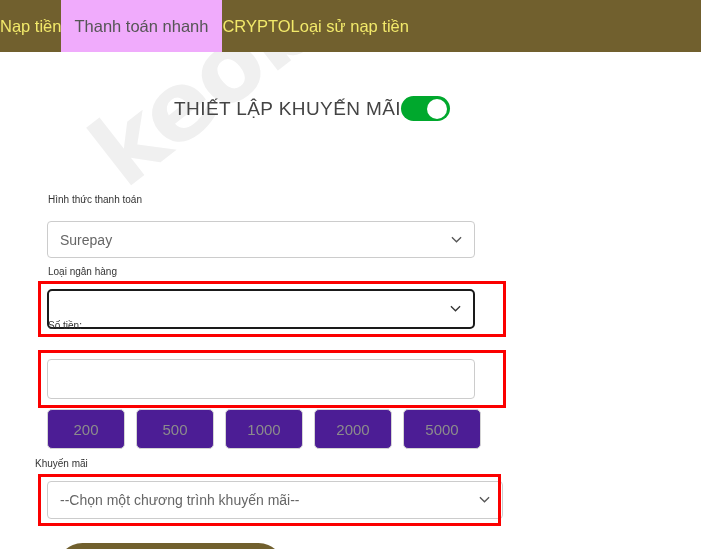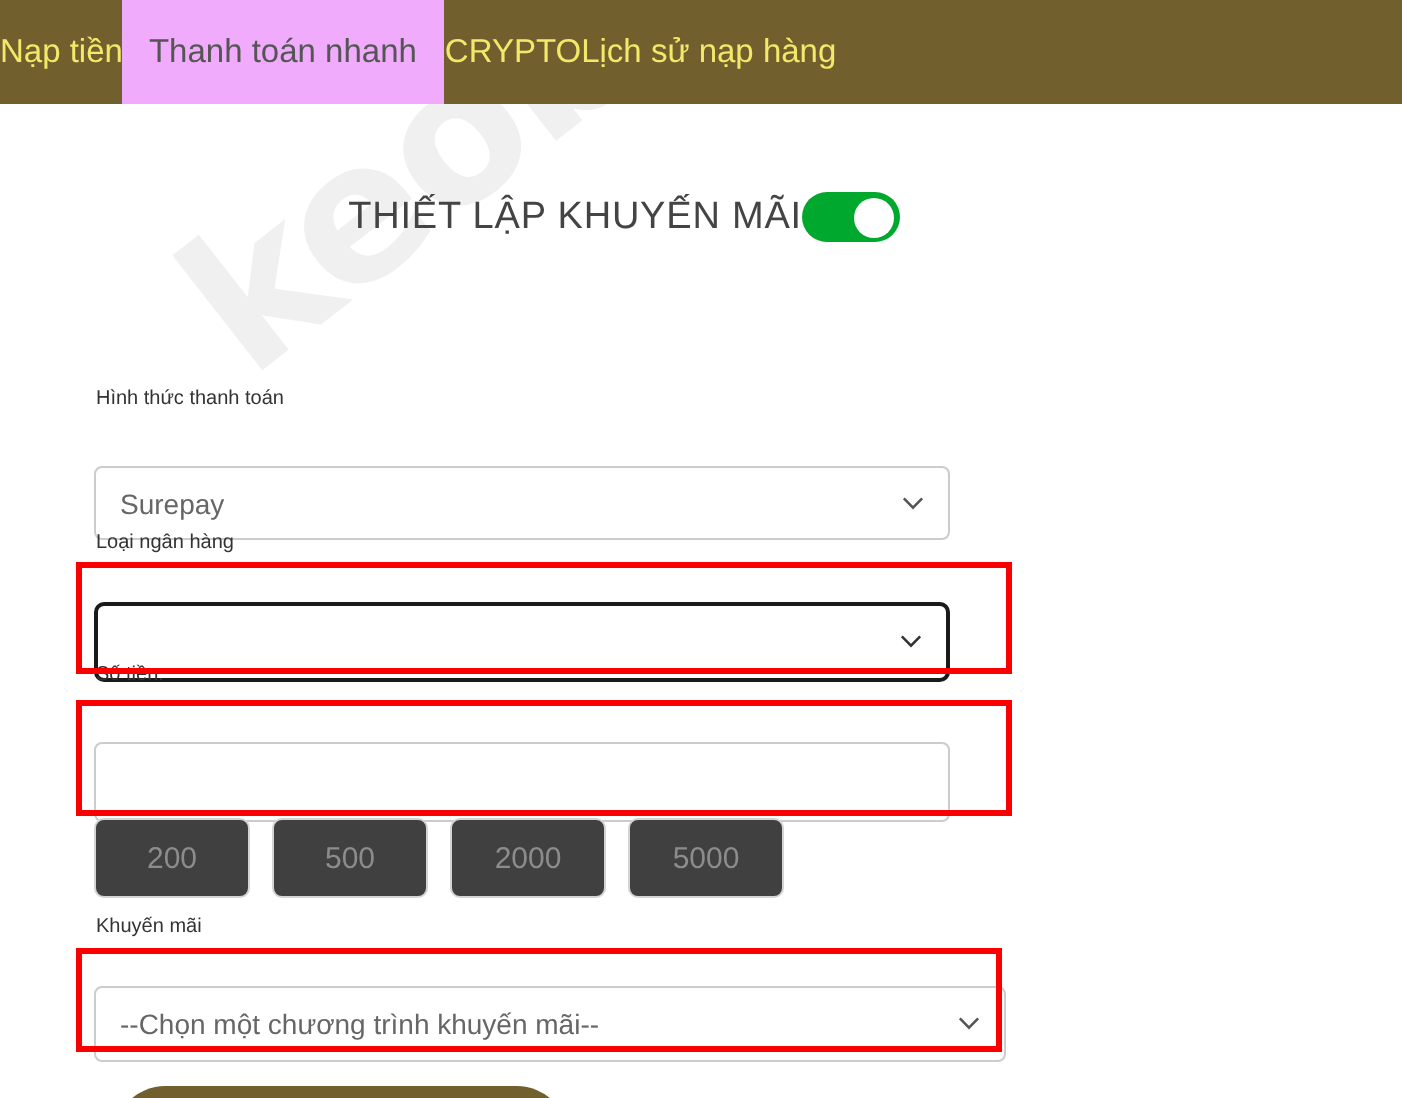--- a/index.html
+++ b/index.html
@@ -122,21 +122,20 @@
     box-sizing: border-box;
     background: #ffffff;
     border: 1px solid #cccccc;
     border-radius: 4px;
     font-size: 14px;
     color: #666666;
     font-family: "Liberation Sans", sans-serif;
     display: flex;
     align-items: center;
     padding: 0 12px;
-    margin-top: 12px;
   }
   .ctrl.select {
     padding-right: 30px;
   }
   .ctrl.dark {
     border: 2px solid #1a1a1a;
     border-radius: 5px;
   }
   .chev {
     position: absolute;
@@ -163,21 +162,21 @@
   #presets {
     position: absolute;
     left: 47px;
     top: 357px;
     display: flex;
     gap: 11px;
   }
   .preset-btn {
     width: 78px;
     height: 40px;
-    background: #404040;
+    background: #4c1d95;
     border: 1px solid #d4d4d4;
     border-radius: 5px;
     color: #8c8c8c;
     font-size: 15px;
     font-family: "Liberation Sans", sans-serif;
     display: flex;
     align-items: center;
     justify-content: center;
     cursor: pointer;
     box-sizing: border-box;
@@ -204,21 +203,21 @@
 <body>
 
 <div id="watermark">
   <div class="wm-text">keobo24h.com</div>
 </div>
 
 <div id="tabbar">
   <div class="tab">Nạp tiền</div>
   <div class="tab active pad-left">Thanh toán nhanh</div>
   <div class="tab">CRYPTO</div>
-  <div class="tab">Lịch sử nạp hàng</div>
+  <div class="tab">Loại sử nạp tiền</div>
 </div>
 
 <div id="form-area">
 
   <div id="heading-row">
     <div id="heading">THIẾT LẬP KHUYẾN MÃI</div>
     <div class="toggle">
       <div class="knob"></div>
     </div>
   </div>
@@ -237,34 +236,35 @@
   <div class="ctrl select dark" style="left:47px; top:237px; width:428px; height:40px;">
     <span></span>
     <span class="chev">
       <svg viewBox="0 0 12 12" width="11" height="11">
           <path d="M1 3.5 L6 8.5 L11 3.5" fill="none" stroke="#333" stroke-width="1.4"></path>
         </svg>
     </span>
   </div>
   <div class="redbox" style="left:38px; top:229px; width:468px; height:56px;"></div>
 
-  <div class="field-label" style="left:48px; top:280px;">Số tiền:</div>
+  <div class="field-label" style="left:48px; top:268px;">Số tiền:</div>
   <div class="ctrl" style="left:47px; top:307px; width:428px; height:40px;">
     <span></span>
   </div>
   <div class="redbox" style="left:38px; top:298px; width:468px; height:58px;"></div>
 
   <div id="presets">
     <div class="preset-btn">200</div>
     <div class="preset-btn">500</div>
+    <div class="preset-btn">1000</div>
     <div class="preset-btn">2000</div>
     <div class="preset-btn">5000</div>
   </div>
 
-  <div class="field-label" style="left:48px; top:406px;">Khuyến mãi</div>
+  <div class="field-label" style="left:35px; top:406px;">Khuyến mãi</div>
   <div class="ctrl select" style="left:47px; top:429px; width:456px; height:38px;">
     <span>--Chọn một chương trình khuyến mãi--</span>
     <span class="chev">
       <svg viewBox="0 0 12 12" width="11" height="11">
           <path d="M1 3.5 L6 8.5 L11 3.5" fill="none" stroke="#555" stroke-width="1.4"></path>
         </svg>
     </span>
   </div>
   <div class="redbox" style="left:38px; top:422px; width:463px; height:52px;"></div>
 

